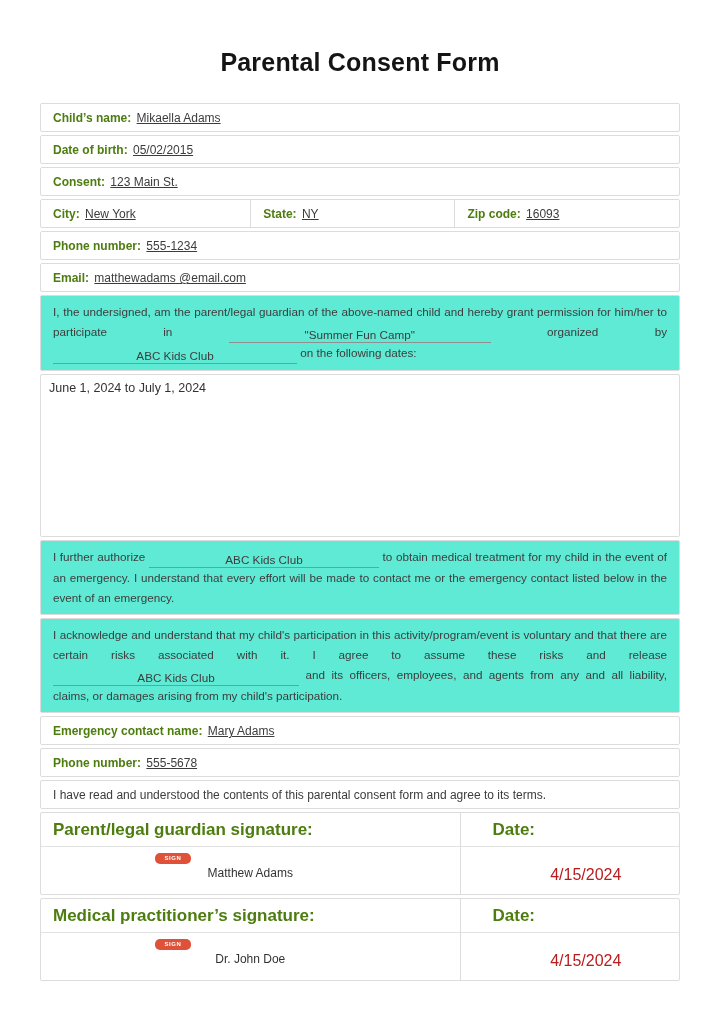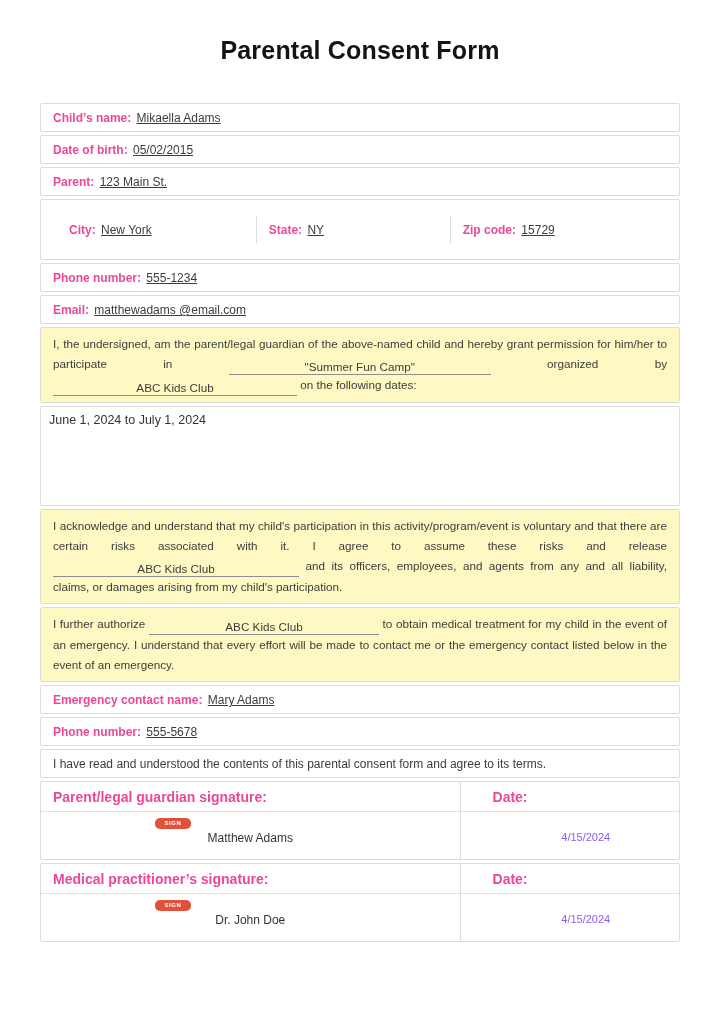--- a/index.html
+++ b/index.html
@@ -1,59 +1,59 @@
 <!DOCTYPE html>
 <html><head>
 <meta charset="utf-8">
 <style>
   * { margin:0; padding:0; }
   html,body { width:720px; height:1018px; background:#ffffff;
               font-family:"Liberation Sans", sans-serif; }
   .page { position:relative; width:720px; height:1018px; background:#fff; overflow:hidden; }
   h1 { text-align:center; font-size:25px; font-weight:bold; color:#141414;
-       padding-top:36px; letter-spacing:0.2px; }
+       padding-top:48px; letter-spacing:0.2px; }
   .form { position:absolute; left:40px; top:103px; width:640px; }
 
   .row { box-sizing:border-box; border:1px solid #dcdcdc; border-radius:2px; background:#fff;
          padding:7px 12px 6px; margin-bottom:3px; font-size:12px; min-height:29px; color:#3c3c3c; }
-  .lbl { font-weight:bold; color:#ec4899; }
+  .lbl { font-weight:bold; color:#4d7c0f; }
   .val { color:#3c3c3c; margin-left:2px;text-decoration:underline; }
 
-  .row.cols { display:flex; padding:16px; }
+  .row.cols { display:flex; padding:0; }
   .cell { box-sizing:border-box; padding:7px 12px 6px; }
   .cell.c1 { width:32.8%; }
   .cell.c2 { width:32.0%; border-left:1px solid #dcdcdc; }
   .cell.c3 { width:35.2%; border-left:1px solid #dcdcdc; }
 
-  .para { box-sizing:border-box; border:1px solid #dcdcdc; border-radius:2px; background:#fef9c3;
+  .para { box-sizing:border-box; border:1px solid #dcdcdc; border-radius:2px; background:#5eead4;
           padding:6px 12px; margin-bottom:3px; font-size:11.7px; line-height:20px;
           text-align:justify; color:#3d3d3d; }
   .blank { display:inline-block; border-bottom:1px solid #8f8f8f; text-align:center;
            vertical-align:-3px; line-height:15px; color:#3d3d3d; }
   .w-activity { width:262px; }
   .w-org1 { width:244px; }
   .w-org2 { width:246px; }
   .w-org3 { width:230px; }
   .w-footer { width:366px; }
 
   .dates-box { box-sizing:border-box; border:1px solid #dcdcdc; border-radius:2px; background:#fff;
-               height:100px; padding:6px 8px; margin-bottom:3px; font-size:12.5px; color:#333; }
+               height:163px; padding:6px 8px; margin-bottom:3px; font-size:12.5px; color:#333; }
 
   .sig-table { display:grid; grid-template-columns:65.6% 34.4%; border:1px solid #dcdcdc;
                border-radius:2px; background:#fff; margin-bottom:3px; }
   .sig-cell { box-sizing:border-box; }
-  .sig-head { padding:7px 12px 6px; font-size:14px; }
+  .sig-head { padding:7px 12px 6px; font-size:17px; }
   .col-r { border-left:1px solid #dcdcdc;padding-left:32px; }
   .row2 { border-top:1px solid #e2e2e2; height:48px; position:relative; }
   .badge { position:absolute; left:114px; top:6px; min-width:36px; height:11px;
            background:#df5138; border-radius:5px; color:#fff; font-size:6px; font-weight:bold;
            line-height:11px; text-align:center; letter-spacing:0.6px; padding:0 3px;
            box-sizing:border-box; cursor:pointer; }
   .sig-name { margin-top:19px; text-align:center; font-size:12px; color:#333; }
-  .sig-date { margin-top:19px; text-align:center; font-size:11px; color:#8b5cf6; }
+  .sig-date { margin-top:19px; text-align:center; font-size:16px; color:#b91c1c; }
 
   .footer-row { box-sizing:border-box; border:1px solid #dcdcdc; border-radius:2px; background:#fff;
                 padding:8px 12px; font-size:11.7px; color:#3d3d3d; }
 </style>
 </head>
 <body>
 
 <div class="page">
   <h1>Parental Consent Form</h1>
 
@@ -64,36 +64,36 @@
       <span class="val">Mikaella Adams</span>
     </div>
 
     <div class="row">
       <span class="lbl">Date of birth:</span>
       <span class="val">05/02/2015</span>
     </div>
 
 
     <div class="row">
-      <span class="lbl">Parent:</span>
+      <span class="lbl">Consent:</span>
       <span class="val">123 Main St.</span>
     </div>
 
     <div class="row cols">
       <div class="cell c1">
         <span class="lbl">City:</span>
         <span class="val">New York</span>
       </div>
       <div class="cell c2">
         <span class="lbl">State:</span>
         <span class="val">NY</span>
       </div>
       <div class="cell c3">
         <span class="lbl">Zip code:</span>
-        <span class="val">15729</span>
+        <span class="val">16093</span>
       </div>
     </div>
 
     <div class="row">
       <span class="lbl">Phone number:</span>
       <span class="val">555-1234</span>
     </div>
 
     <div class="row">
       <span class="lbl">Email:</span>
@@ -106,29 +106,29 @@
       <span>organized by</span>
       <span class="blank w-org1">ABC Kids Club</span>
       <span>on the following dates:</span>
     </div>
 
     <div class="dates-box">
       <span>June 1, 2024 to July 1, 2024</span>
     </div>
 
     <div class="para">
+      <span>I further authorize</span>
+      <span class="blank w-org3">ABC Kids Club</span>
+      <span>to obtain medical treatment for my child in the event of an emergency. I understand that every effort will be made to contact me or the emergency contact listed below in the event of an emergency.</span>
+    </div>
+
+    <div class="para">
       <span>I acknowledge and understand that my child's participation in this activity/program/event is voluntary and that there are certain risks associated with it. I agree to assume these risks and release</span>
       <span class="blank w-org2">ABC Kids Club</span>
       <span>and its officers, employees, and agents from any and all liability, claims, or damages arising from my child's participation.</span>
-    </div>
-
-    <div class="para">
-      <span>I further authorize</span>
-      <span class="blank w-org3">ABC Kids Club</span>
-      <span>to obtain medical treatment for my child in the event of an emergency. I understand that every effort will be made to contact me or the emergency contact listed below in the event of an emergency.</span>
     </div>
 
     <div class="row">
       <span class="lbl">Emergency contact name:</span>
       <span class="val">Mary Adams</span>
     </div>
 
     <div class="row">
       <span class="lbl">Phone number:</span>
       <span class="val">555-5678</span>

